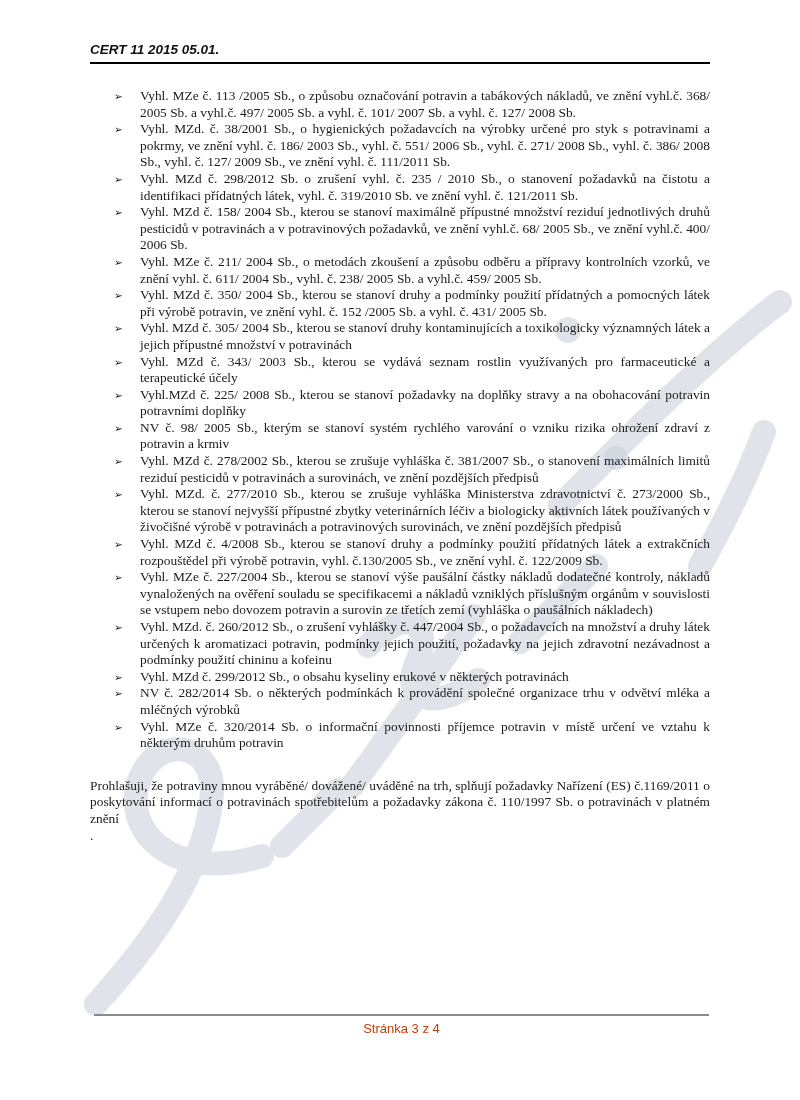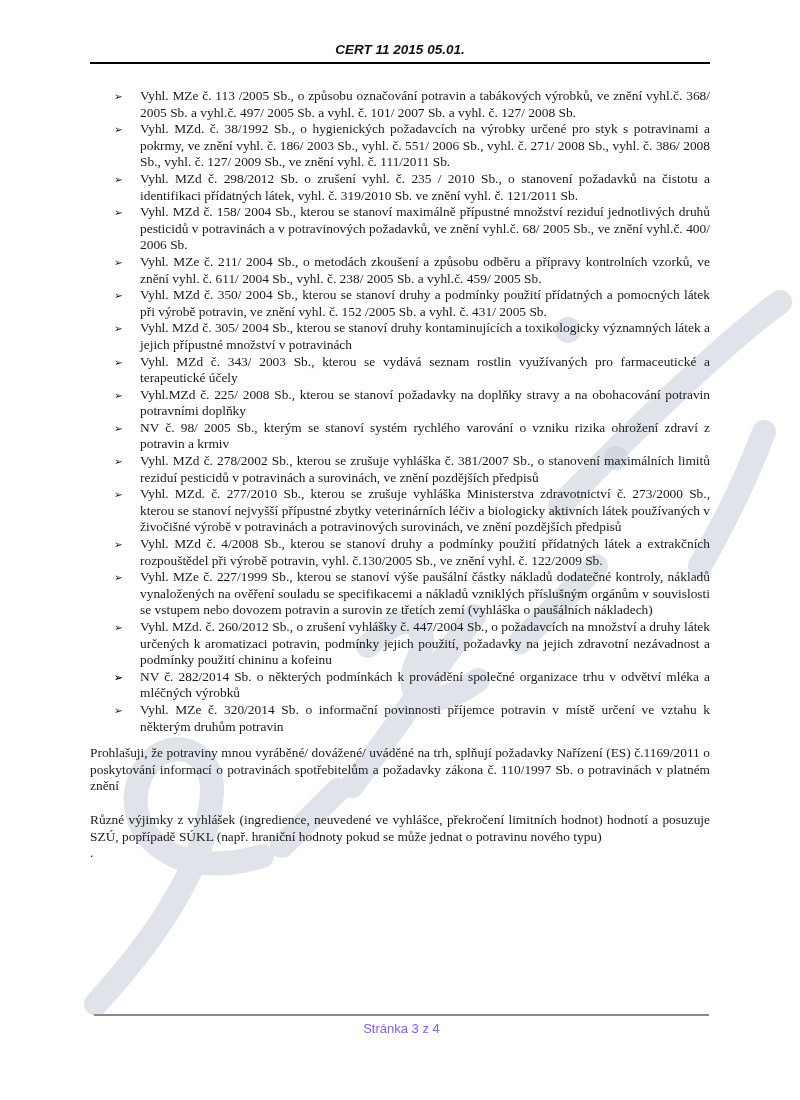--- a/index.html
+++ b/index.html
@@ -6,48 +6,48 @@
   body{
     width:800px;height:1100px;
     background:#ffffff;
     position:relative;overflow:hidden;
     font-family:"Liberation Serif",serif;
     color:#1a1a1a;
   }
   .watermark{position:absolute;left:0;top:0;width:800px;height:1100px;z-index:0;}
   .content{position:absolute;left:90px;width:620px;top:42px;z-index:1;}
   .doc-code{
-    text-align:center;
+    text-align:left;
     font-family:"Liberation Sans",sans-serif;
     font-style:italic;font-weight:bold;
     font-size:13.5px;line-height:15px;color:#111;
   }
   .header-rule{border-top:2px solid #000;margin-top:5px;height:0;}
   ul.decree-list{list-style:none;margin:24px 0 0 0;padding:0 0 0 50px;}
   ul.decree-list li{
     position:relative;text-align:justify;
     font-size:13.4px;line-height:16.6px;
   }
   .bullet{
     position:absolute;left:-26px;top:1px;
     font-size:10.5px;line-height:16.6px;color:#111;
   }
   .b{font-weight:normal;}
   .r{font-weight:normal;}
   .paras p{
     text-align:justify;font-size:13.4px;line-height:16.6px;margin:0;
   }
-  .paras p.gap-large{margin-top:10px;}
+  .paras p.gap-large{margin-top:26px;}
   .paras p.gap-small{margin-top:17px;}
   footer{position:absolute;left:94px;width:615px;top:1014px;z-index:1;}
   .footer-rule{border-top:2px solid #8a8a8a;height:0;}
   .footer-text{
     text-align:center;
     font-family:"Liberation Sans",sans-serif;
-    font-size:13px;margin-top:5px;color:#8b5cf6;
+    font-size:13px;margin-top:5px;color:#c2410c;
   }
 </style>
 </head>
 <body>
 
 <svg class="watermark" viewBox="0 0 800 1100" xmlns="http://www.w3.org/2000/svg" aria-hidden="true">
   <g stroke="#c7ced9" stroke-width="24" fill="none" stroke-linecap="round" opacity="0.55">
     <path d="M 96 1004 C 158 936 208 862 212 792 C 214 742 158 734 140 778 C 120 828 170 884 262 856"></path>
     <path d="M 282 846 L 338 790"></path>
     <path d="M 352 786 C 398 724 436 668 474 616"></path>
@@ -62,43 +62,42 @@
   </g>
 </svg>
 
 <div class="content">
   <header>
     <div class="doc-code">CERT 11 2015 05.01.</div>
     <div class="header-rule"></div>
   </header>
 
   <ul class="decree-list" id="decree-list">
-      <li><span class="bullet">➢</span><span><span class="b">Vyhl. MZe č. 113 /2005 Sb., </span><span class="r">o způsobu označování potravin a tabákových výrobků, ve znění </span><span class="b">vyhl.č. 368/ 2005 Sb. a vyhl.č. 497/ 2005 Sb. a vyhl. č. 101/ 2007 Sb. a vyhl. č. 127/ 2008 Sb.</span></span></li>
-      <li><span class="bullet">➢</span><span><span class="b">Vyhl. MZd. č. 38/1992 Sb., </span><span class="r">o hygienických požadavcích na výrobky určené pro styk s potravinami a pokrmy, ve znění </span><span class="b">vyhl. č. 186/ 2003 Sb., vyhl. č. 551/ 2006 Sb., vyhl. č. 271/ 2008 Sb., vyhl. č. 386/ 2008 Sb., vyhl. č. 127/ 2009 Sb., ve znění vyhl. č. 111/2011 Sb.</span></span></li>
+      <li><span class="bullet">➢</span><span><span class="b">Vyhl. MZe č. 113 /2005 Sb., </span><span class="r">o způsobu označování potravin a tabákových nákladů, ve znění </span><span class="b">vyhl.č. 368/ 2005 Sb. a vyhl.č. 497/ 2005 Sb. a vyhl. č. 101/ 2007 Sb. a vyhl. č. 127/ 2008 Sb.</span></span></li>
+      <li><span class="bullet">➢</span><span><span class="b">Vyhl. MZd. č. 38/2001 Sb., </span><span class="r">o hygienických požadavcích na výrobky určené pro styk s potravinami a pokrmy, ve znění </span><span class="b">vyhl. č. 186/ 2003 Sb., vyhl. č. 551/ 2006 Sb., vyhl. č. 271/ 2008 Sb., vyhl. č. 386/ 2008 Sb., vyhl. č. 127/ 2009 Sb., ve znění vyhl. č. 111/2011 Sb.</span></span></li>
       <li><span class="bullet">➢</span><span><span class="b">Vyhl. MZd č. 298/2012 Sb. o zrušení vyhl. č. 235 / 2010 Sb</span><span class="r">., o stanovení požadavků na čistotu a identifikaci přídatných látek, </span><span class="b">vyhl. č.  319/2010 Sb.</span><span class="r"> ve znění </span><span class="b">vyhl. č. 121/2011 Sb.</span></span></li>
       <li><span class="bullet">➢</span><span><span class="b">Vyhl. MZd č. 158/ 2004 Sb., </span><span class="r">kterou se stanoví maximálně přípustné množství reziduí jednotlivých druhů pesticidů v potravinách a v potravinových požadavků, </span><span class="b">ve znění vyhl.č. 68/ 2005 Sb., ve znění vyhl.č. 400/ 2006 Sb.</span></span></li>
       <li><span class="bullet">➢</span><span><span class="b">Vyhl. MZe č. 211/ 2004 Sb., </span><span class="r">o metodách zkoušení a způsobu odběru a přípravy kontrolních vzorků, ve znění </span><span class="b">vyhl. č. 611/ 2004 Sb., vyhl. č. 238/ 2005 Sb. a vyhl.č. 459/ 2005 Sb.</span></span></li>
       <li><span class="bullet">➢</span><span><span class="b">Vyhl. MZd č. 350/ 2004 Sb., </span><span class="r">kterou se stanoví druhy a podmínky použití přídatných a pomocných látek při výrobě potravin, ve znění </span><span class="b">vyhl. č. 152 /2005 Sb. a vyhl. č. 431/ 2005 Sb.</span></span></li>
       <li><span class="bullet">➢</span><span><span class="b">Vyhl. MZd č. 305/ 2004 Sb., </span><span class="r">kterou se stanoví druhy kontaminujících a toxikologicky významných látek a jejich přípustné množství v potravinách</span></span></li>
       <li><span class="bullet">➢</span><span><span class="b">Vyhl. MZd č. 343/ 2003 Sb., </span><span class="r">kterou se vydává seznam rostlin využívaných pro farmaceutické a terapeutické účely</span></span></li>
       <li><span class="bullet">➢</span><span><span class="b">Vyhl.MZd č. 225/ 2008 Sb., </span><span class="r">kterou se stanoví požadavky na doplňky stravy a na obohacování potravin potravními doplňky</span></span></li>
       <li><span class="bullet">➢</span><span><span class="b">NV č. 98/ 2005 Sb., </span><span class="r">kterým se stanoví systém rychlého varování o vzniku rizika ohrožení zdraví z potravin a krmiv</span></span></li>
       <li><span class="bullet">➢</span><span><span class="b">Vyhl. MZd č. 278/2002 Sb., </span><span class="r">kterou se zrušuje vyhláška č. 381/2007 Sb., o stanovení maximálních limitů reziduí pesticidů v potravinách a surovinách, ve znění pozdějších předpisů</span></span></li>
       <li><span class="bullet">➢</span><span><span class="b">Vyhl. MZd. č. 277/2010 Sb., </span><span class="r">kterou se zrušuje vyhláška Ministerstva zdravotnictví č. 273/2000 Sb., kterou se stanoví nejvyšší přípustné zbytky veterinárních léčiv a biologicky aktivních látek používaných v živočišné výrobě v potravinách a potravinových surovinách, ve znění pozdějších předpisů</span></span></li>
       <li><span class="bullet">➢</span><span><span class="b">Vyhl. MZd č. 4/2008 Sb., </span><span class="r">kterou se stanoví druhy a podmínky použití přídatných látek a extrakčních rozpouštědel při výrobě potravin, </span><span class="b">vyhl. č.130/2005 Sb.</span><span class="r">, ve znění </span><span class="b">vyhl. č. 122/2009 Sb.</span></span></li>
-      <li><span class="bullet">➢</span><span><span class="b">Vyhl. MZe č. 227/1999 Sb., </span><span class="r">kterou se stanoví výše paušální částky nákladů dodatečné kontroly, nákladů vynaložených na ověření souladu se specifikacemi a nákladů vzniklých příslušným orgánům v souvislosti se vstupem nebo dovozem potravin a surovin ze třetích zemí (vyhláška o paušálních nákladech)</span></span></li>
+      <li><span class="bullet">➢</span><span><span class="b">Vyhl. MZe č. 227/2004 Sb., </span><span class="r">kterou se stanoví výše paušální částky nákladů dodatečné kontroly, nákladů vynaložených na ověření souladu se specifikacemi a nákladů vzniklých příslušným orgánům v souvislosti se vstupem nebo dovozem potravin a surovin ze třetích zemí (vyhláška o paušálních nákladech)</span></span></li>
       <li><span class="bullet">➢</span><span><span class="b">Vyhl. MZd. č. 260/2012 Sb., </span><span class="r">o zrušení vyhlášky č. 447/2004 Sb., o požadavcích na množství a druhy látek určených k aromatizaci potravin, podmínky jejich použití, požadavky na jejich zdravotní nezávadnost a podmínky použití chininu a kofeinu</span></span></li>
-      <li><span class="bullet">➢</span></li>
+      <li><span class="bullet">➢</span><span><span class="b">Vyhl. MZd č. 299/2012 Sb., </span><span class="r">o obsahu kyseliny erukové v některých potravinách</span></span></li>
       <li><span class="bullet">➢</span><span><span class="b">NV č. 282/2014 Sb. </span><span class="r">o některých podmínkách k provádění společné organizace trhu v odvětví mléka a mléčných výrobků</span></span></li>
       <li><span class="bullet">➢</span><span><span class="b">Vyhl. MZe č. 320/2014 Sb. </span><span class="r">o informační povinnosti příjemce potravin v místě určení ve vztahu k některým druhům potravin</span></span></li>
     </ul>
 
   <div class="paras" id="paras">
       <p class="gap-large"><span class="r">Prohlašuji, že </span><span class="b">potraviny mnou vyráběné/ dovážené/ uváděné na trh, splňují požadavky Nařízení (ES) č.1169/2011 o poskytování informací o potravinách spotřebitelům a požadavky zákona č. 110/1997 Sb. o potravinách v platném znění</span></p>
-      <p class="gap-small"><span class="r">Různé výjimky z vyhlášek (ingredience, neuvedené ve vyhlášce, překročení limitních hodnot) hodnotí a posuzuje SZÚ, popřípadě SÚKL (např. hraniční hodnoty pokud se může jednat o potravinu nového typu)</span></p>
       <p><span class="r">.</span></p>
     </div>
 </div>
 
 <footer>
   <div class="footer-rule"></div>
   <div class="footer-text" id="footer-text"><span class="r">Stránka </span><span class="b">3</span><span class="r"> z </span><span class="b">4</span></div>
 </footer>
 
 </body></html>

